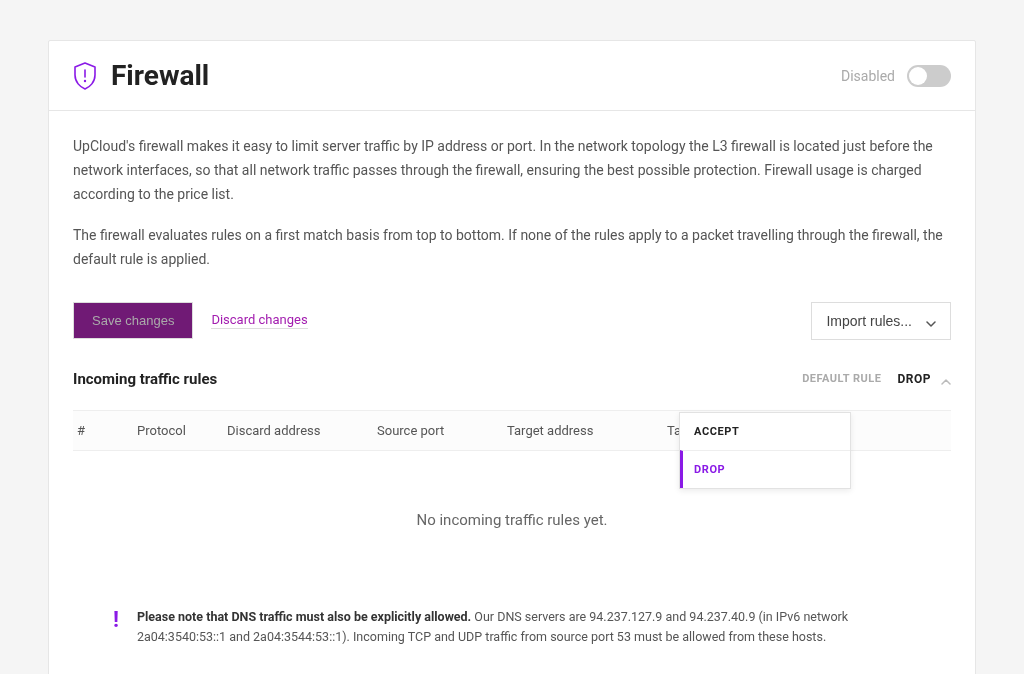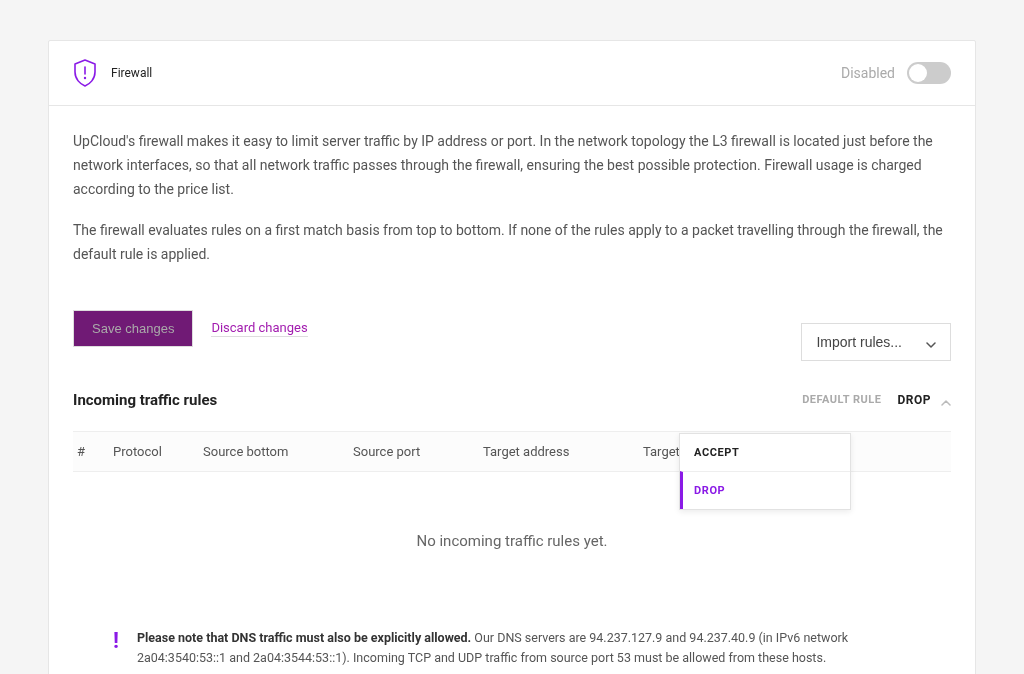--- a/index.html
+++ b/index.html
@@ -26,22 +26,22 @@
       display: flex;
       align-items: center;
       gap: 14px;
     }
     .shield-icon {
       width: 24px;
       height: 28px;
       display: inline-block;
     }
     .page-title {
-      font-size: 12px;
-      font-weight: 400;
+      font-size: 28px;
+      font-weight: 700;
       color: #222;
     }
     .header-right {
       display: flex;
       align-items: center;
       gap: 12px;
     }
     .disabled-label {
       color: #aaa;
       font-size: 14px;
@@ -98,23 +98,22 @@
       padding-bottom: 1px;
     }
     .import-btn {
       border: 1px solid #ddd;
       background: #fff;
       color: #444;
       font-size: 14px;
       padding: 10px 14px;
       display: inline-flex;
       align-items: center;
-      gap: 24px;
+      gap: 14px;
       cursor: pointer;
-      margin-top: 26px;
     }
     .chevron {
       width: 10px;
       height: 10px;
       display: inline-block;
     }
     .section-header {
       display: flex;
       align-items: center;
       justify-content: space-between;
@@ -188,21 +187,21 @@
       display: flex;
       border-top: 1px solid #eee;
       border-bottom: 1px solid #eee;
       padding: 12px 0;
       margin-top: 22px;
       font-size: 13px;
       color: #555;
       background: #fcfcfc;
     }
     .col-idx { width: 40px; padding-left: 4px; }
-    .col-proto { width: 90px; }
+    .col-proto { width: 90px; margin-left: 24px; }
     .col-saddr { width: 150px; }
     .col-sport { width: 130px; }
     .col-taddr { width: 160px; }
     .col-tport { width: 130px; }
     .empty-state {
       text-align: center;
       color: #666;
       font-size: 15px;
       padding: 60px 0 60px 0;
     }
@@ -287,21 +286,21 @@
         <div class="dropdown">
           <div class="dropdown-item">ACCEPT</div>
           <div class="dropdown-item selected">DROP</div>
         </div>
       </div>
     </div>
 
     <div class="table-head">
       <div class="col-idx">#</div>
       <div class="col-proto">Protocol</div>
-      <div class="col-saddr">Source bottom</div>
+      <div class="col-saddr">Discard address</div>
       <div class="col-sport">Source port</div>
       <div class="col-taddr">Target address</div>
       <div class="col-tport">Target port</div>
     </div>
 
     <div class="empty-state">No incoming traffic rules yet.</div>
 
     <div class="note-box">
       <span class="note-indicator">!</span>
       <div class="note-content">

